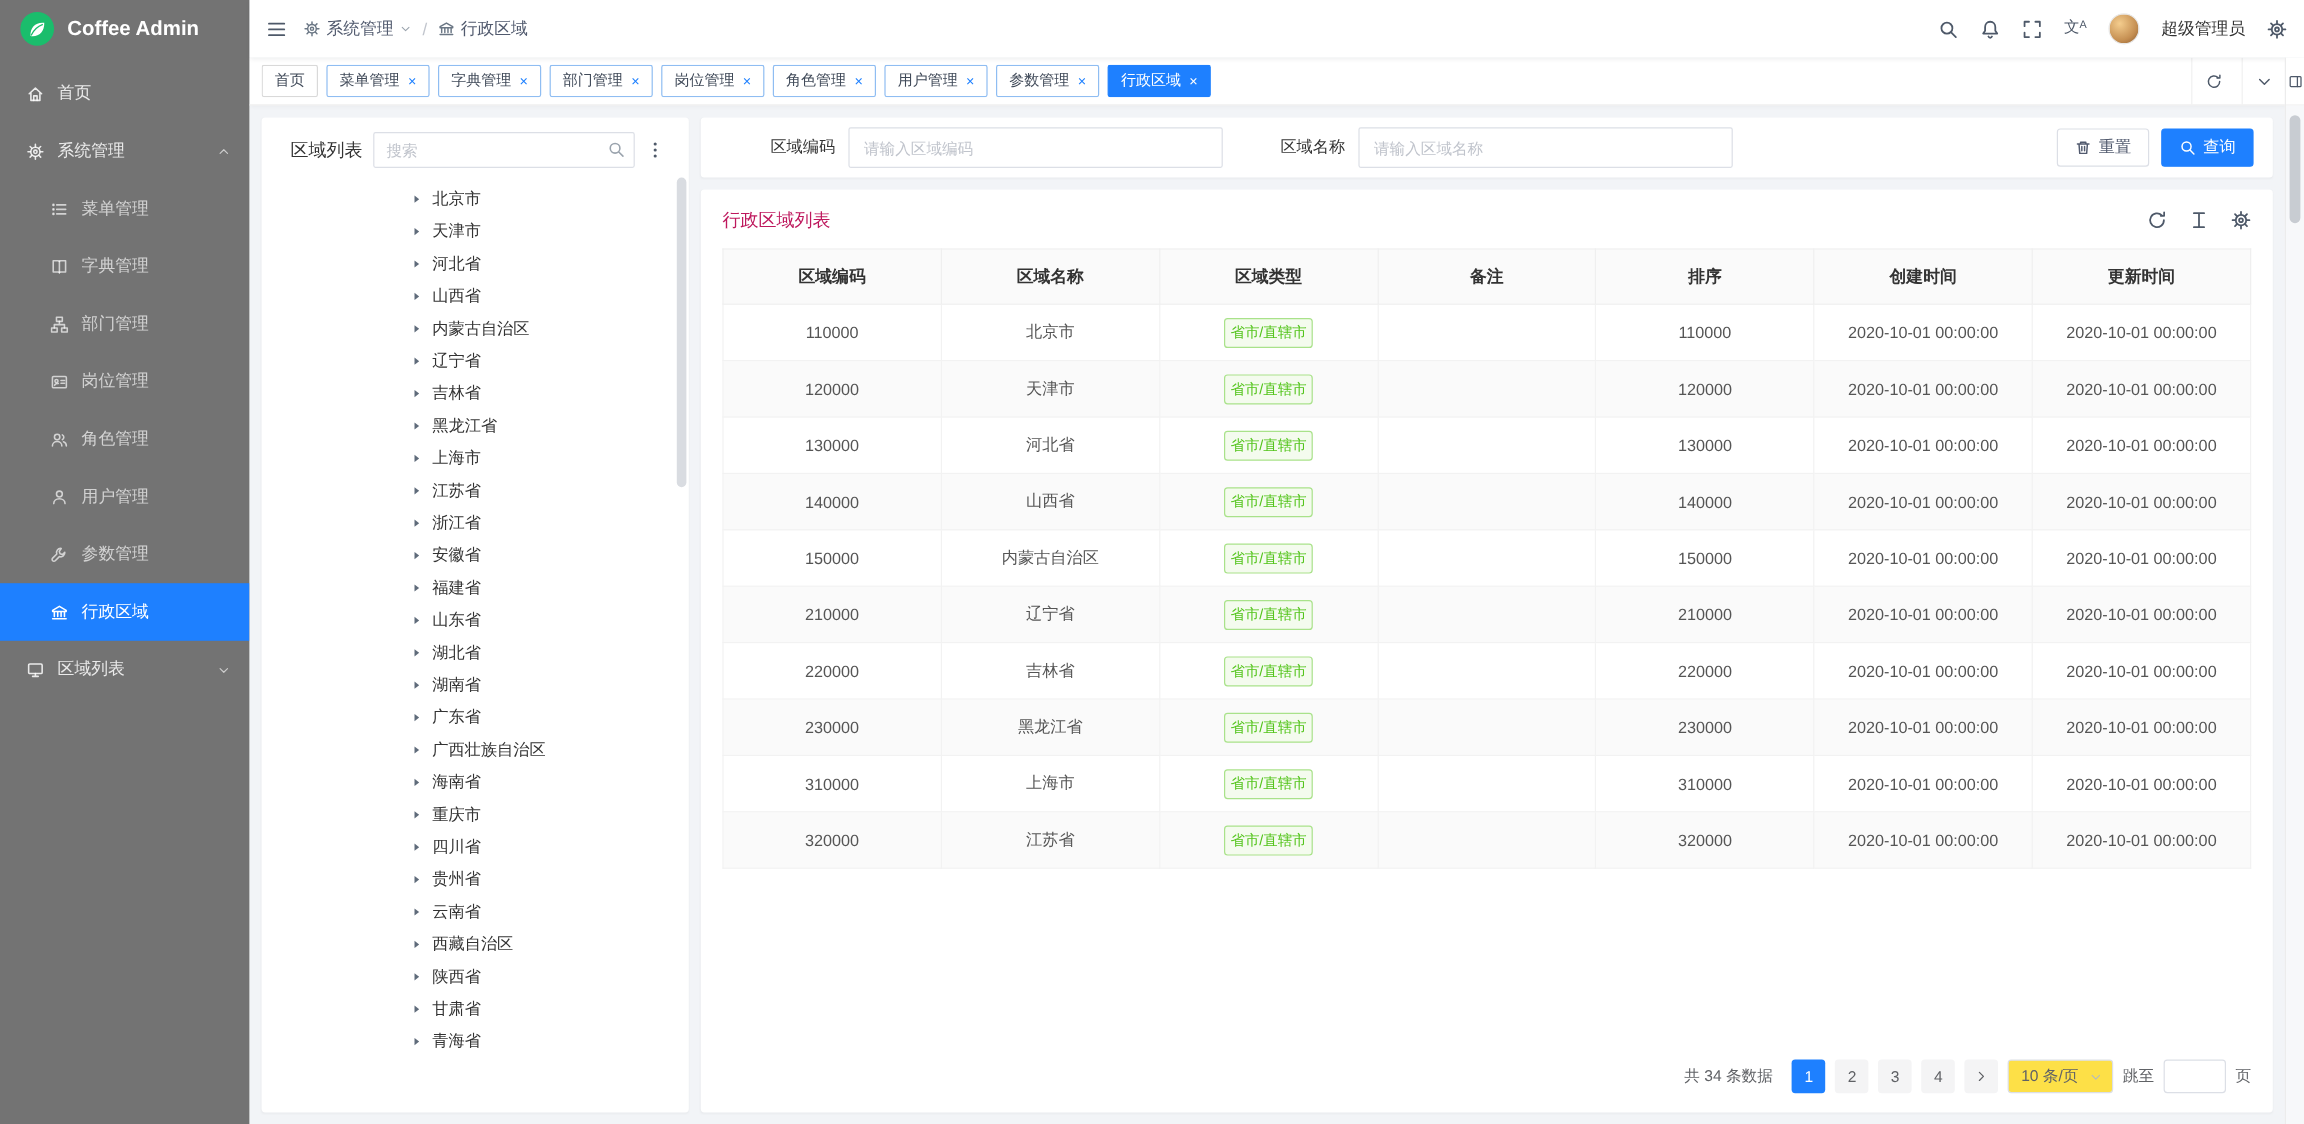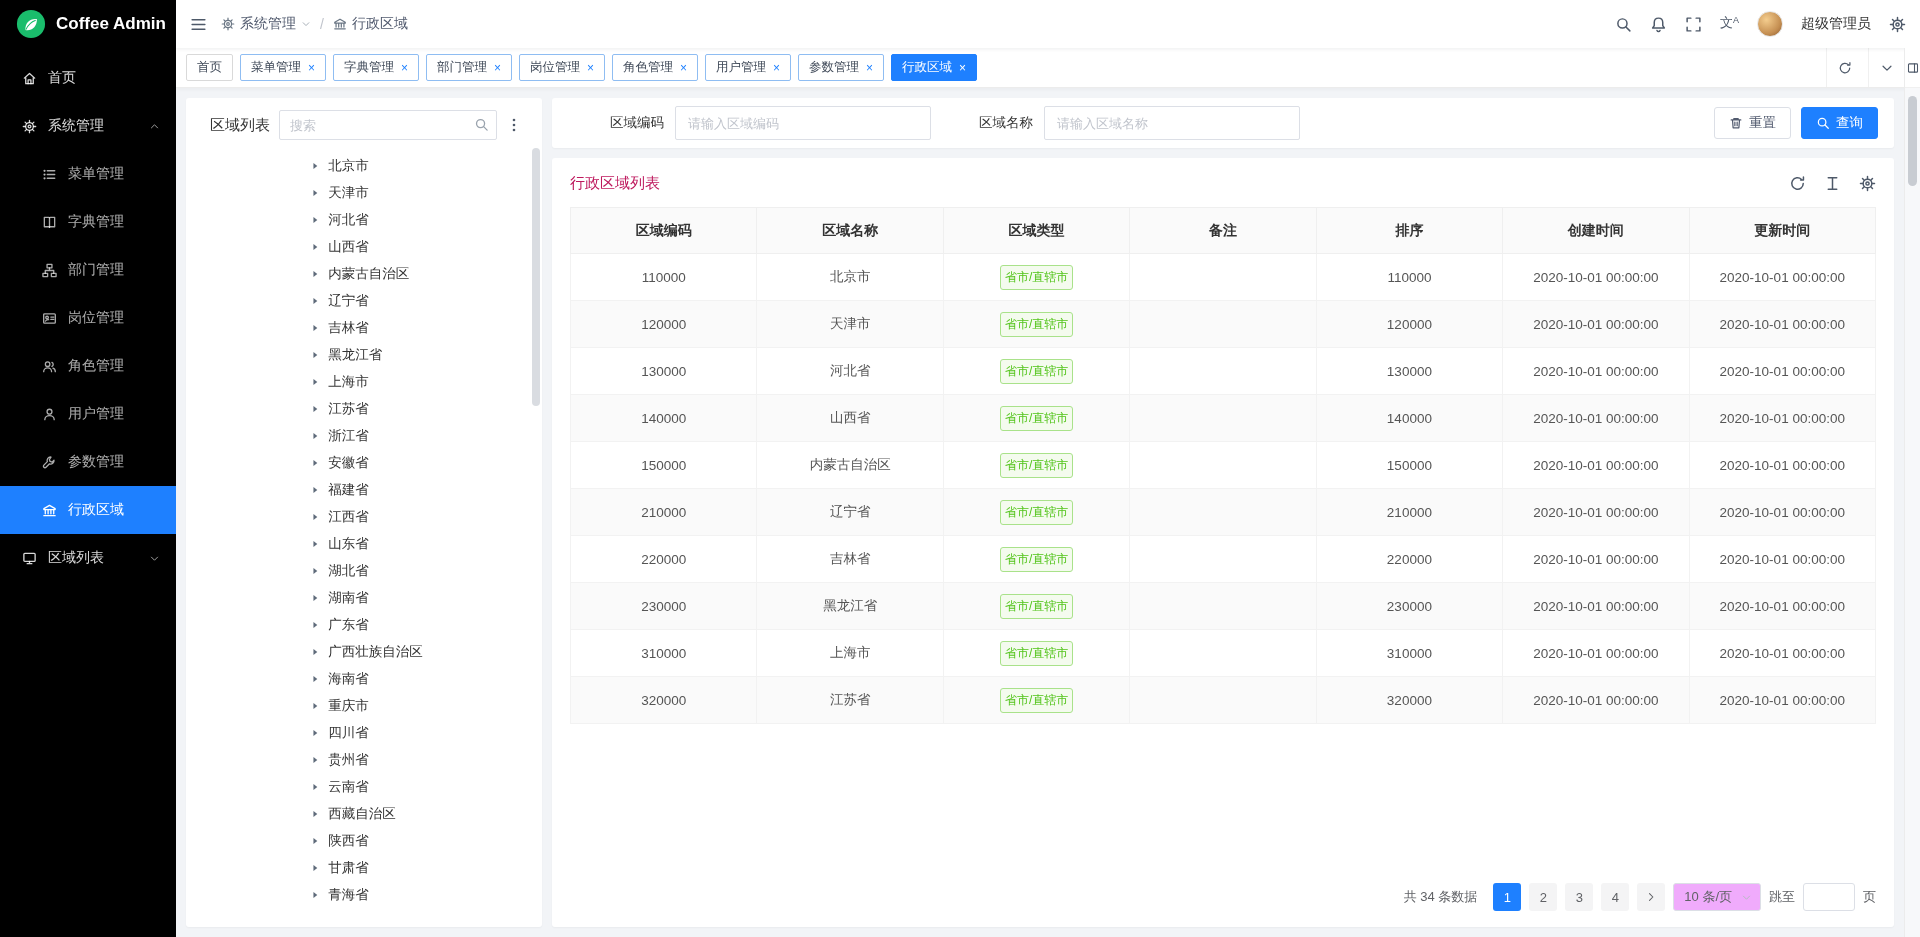--- a/index.html
+++ b/index.html
@@ -1,21 +1,21 @@
 <!DOCTYPE html>
 <html><head>
 <meta charset="utf-8">
 <style>
   * { margin:0; padding:0; box-sizing:border-box; }
   html,body { width:1920px; height:937px; overflow:hidden; }
   body { font-family:"Liberation Sans","DejaVu Sans",sans-serif; font-size:14px; color:#333; background:#f0f2f5; }
   .app { display:flex; height:100%; }
 
   
-  .sidebar { width:176px; background:#000000; flex-shrink:0; display:flex; flex-direction:column; }
+  .sidebar { width:208px; background:#737373; flex-shrink:0; display:flex; flex-direction:column; }
   .logo { height:48px; display:flex; align-items:center; gap:10px; padding:0 16px; flex-shrink:0; }
   .logo svg { width:30px; height:30px; }
   .logo-text { font-size:17px; font-weight:bold; color:#fff; white-space:nowrap; }
   .side-nav { flex:1; overflow:hidden; padding-top:6px; }
   .side-item { height:48px; display:flex; align-items:center; gap:11px; padding:0 16px 0 22px; cursor:pointer; font-size:14px; color:rgba(255,255,255,.85); }
   .side-item .s-ic { width:15px; height:15px; display:inline-flex; flex-shrink:0; }
   .side-item .s-ic svg { width:15px; height:15px; }
   .side-item.child { padding-left:42px; color:rgba(255,255,255,.68); }
   .side-item.child.active { background:#1e80ff; color:#fff; }
   .s-caret { margin-left:auto; width:11px; height:11px; opacity:.75; display:inline-flex; }
@@ -78,21 +78,21 @@
   .panel-scrollbar { position:absolute; right:2px; top:50px; bottom:4px; width:8px; }
   .panel-thumb { position:absolute; top:0; width:8px; height:258px; border-radius:4px; background:#d9dce1; }
 
   
   .content { flex:1; display:flex; flex-direction:column; gap:10px; min-width:0; }
 
   .filter-card { background:#fff; border-radius:3px; padding:8px 16px; display:flex; align-items:center; min-height:50px; box-shadow:0 1px 2px rgba(0,0,0,.04); flex-shrink:0; }
   .f-group { display:flex; align-items:center; gap:11px; margin-left:48px; }
   .f-group.first { margin-left:42px; }
   .f-label { font-size:13.5px; color:#333; white-space:nowrap; }
-  .f-input { width:256px; height:34px; border:1px solid #dcdfe6; border-radius:2px; padding:0 12px; font-size:13px; outline:none; font-family:inherit; color:#333; }
+  .f-input { width:312px; height:34px; border:1px solid #dcdfe6; border-radius:2px; padding:0 12px; font-size:13px; outline:none; font-family:inherit; color:#333; }
   .f-input::placeholder { color:#c0c4cc; }
   .f-actions { margin-left:auto; display:flex; gap:10px; }
   .btn { height:32px; display:inline-flex; align-items:center; gap:6px; padding:0 14px; border-radius:3px; border:1px solid #dcdfe6; background:#fff; color:#515a6e; font-size:13.5px; cursor:pointer; font-family:inherit; white-space:nowrap; }
   .btn svg { width:14px; height:14px; }
   .btn.primary { background:#1e80ff; border-color:#1e80ff; color:#fff; }
 
   .table-card { flex:1; background:#fff; border-radius:3px; padding:16px 18px; display:flex; flex-direction:column; box-shadow:0 1px 2px rgba(0,0,0,.04); min-height:0; }
   .tc-head { display:flex; align-items:center; justify-content:space-between; flex-shrink:0; }
   .tc-title { font-size:15px; color:#be185d; font-weight:500; }
   .tc-tools { display:flex; gap:18px; color:#4e5969; align-items:center; }
@@ -102,21 +102,21 @@
   th { background:#fafafa; font-weight:600; font-size:14px; color:#333; height:46px; border:1px solid #efefef; }
   td { height:47px; text-align:center; font-size:13.5px; color:#555; border:1px solid #f2f2f2; background:#fff; }
   tbody tr:nth-child(even) td { background:#fafafa; }
   .badge { display:inline-block; padding:3px 4px; font-size:12px; color:#52c41a; background:#f4fbee; border:1px solid #a9e28a; border-radius:3px; }
 
   .pagination { margin-top:auto; display:flex; align-items:center; justify-content:flex-end; gap:8px; padding-top:14px; font-size:13px; color:#606266; flex-shrink:0; }
   .pg-total { margin-right:8px; }
   .pg-btn { min-width:28px; height:28px; border:none; border-radius:3px; background:#f4f4f5; color:#606266; display:inline-flex; align-items:center; justify-content:center; font-size:13px; cursor:pointer; padding:0 4px; font-family:inherit; }
   .pg-btn.active { background:#1e80ff; color:#fff; }
   .pg-btn svg { width:12px; height:12px; }
-  .pg-size { height:28px; border:1px solid #dcdfe6; border-radius:3px; background:#f0abfc; display:inline-flex; align-items:center; gap:9px; padding:0 8px 0 10px; cursor:pointer; color:#606266; }
+  .pg-size { height:28px; border:1px solid #dcdfe6; border-radius:3px; background:#fde047; display:inline-flex; align-items:center; gap:9px; padding:0 8px 0 10px; cursor:pointer; color:#606266; }
   .pg-size svg { width:11px; height:11px; color:#b4bac1; }
   .pg-jump-input { width:52px; height:28px; border:1px solid #dcdfe6; border-radius:3px; outline:none; text-align:center; font-family:inherit; background:#fff; }
 </style>
 </head>
 <body>
 
 <div class="app">
 
   <aside class="sidebar">
     <div class="logo">
@@ -497,28 +497,20 @@
               </span>
               <span class="tree-label">安徽省</span>
             </li>
             <li class="tree-item">
               <span class="tree-caret">
                 <svg viewBox="0 0 16 16" fill="currentColor">
                   <path d="M5.5 3.2l6.2 4.8-6.2 4.8z"></path>
                 </svg>
               </span>
               <span class="tree-label">福建省</span>
-            </li>
-            <li class="tree-item">
-              <span class="tree-caret">
-                <svg viewBox="0 0 16 16" fill="currentColor">
-                  <path d="M5.5 3.2l6.2 4.8-6.2 4.8z"></path>
-                </svg>
-              </span>
-              <span class="tree-label">江西省</span>
             </li>
             <li class="tree-item">
               <span class="tree-caret">
                 <svg viewBox="0 0 16 16" fill="currentColor">
                   <path d="M5.5 3.2l6.2 4.8-6.2 4.8z"></path>
                 </svg>
               </span>
               <span class="tree-label">山东省</span>
             </li>
             <li class="tree-item">

